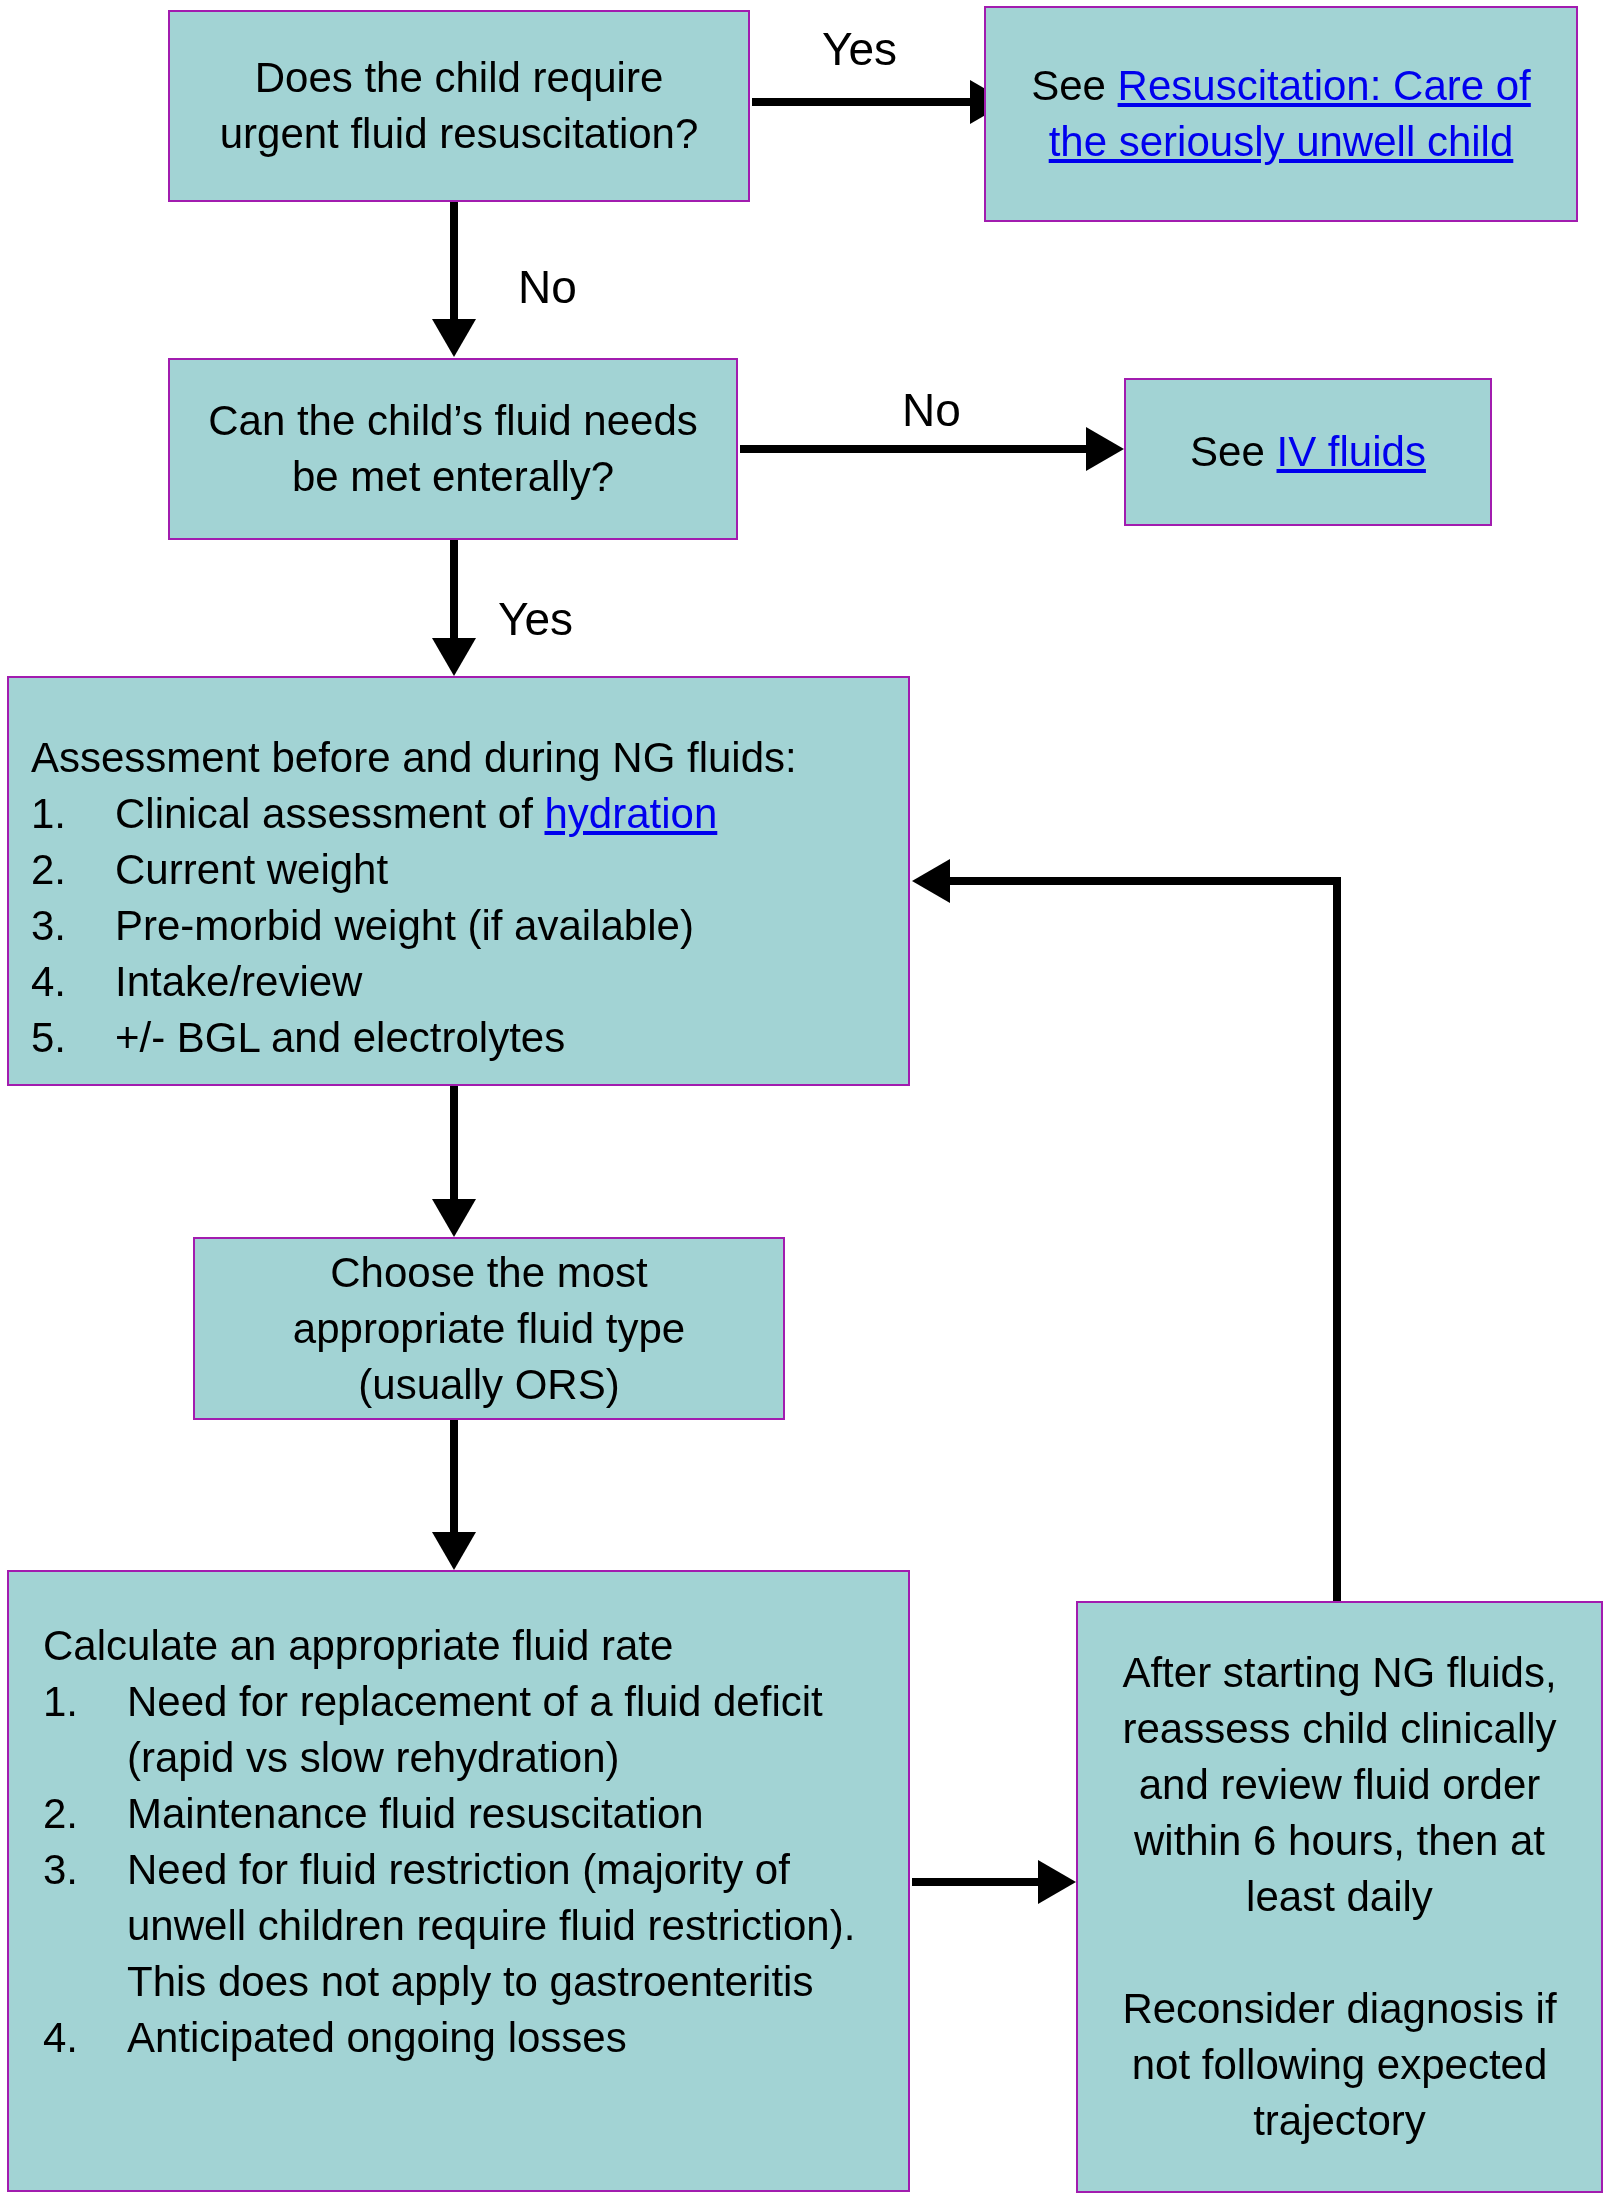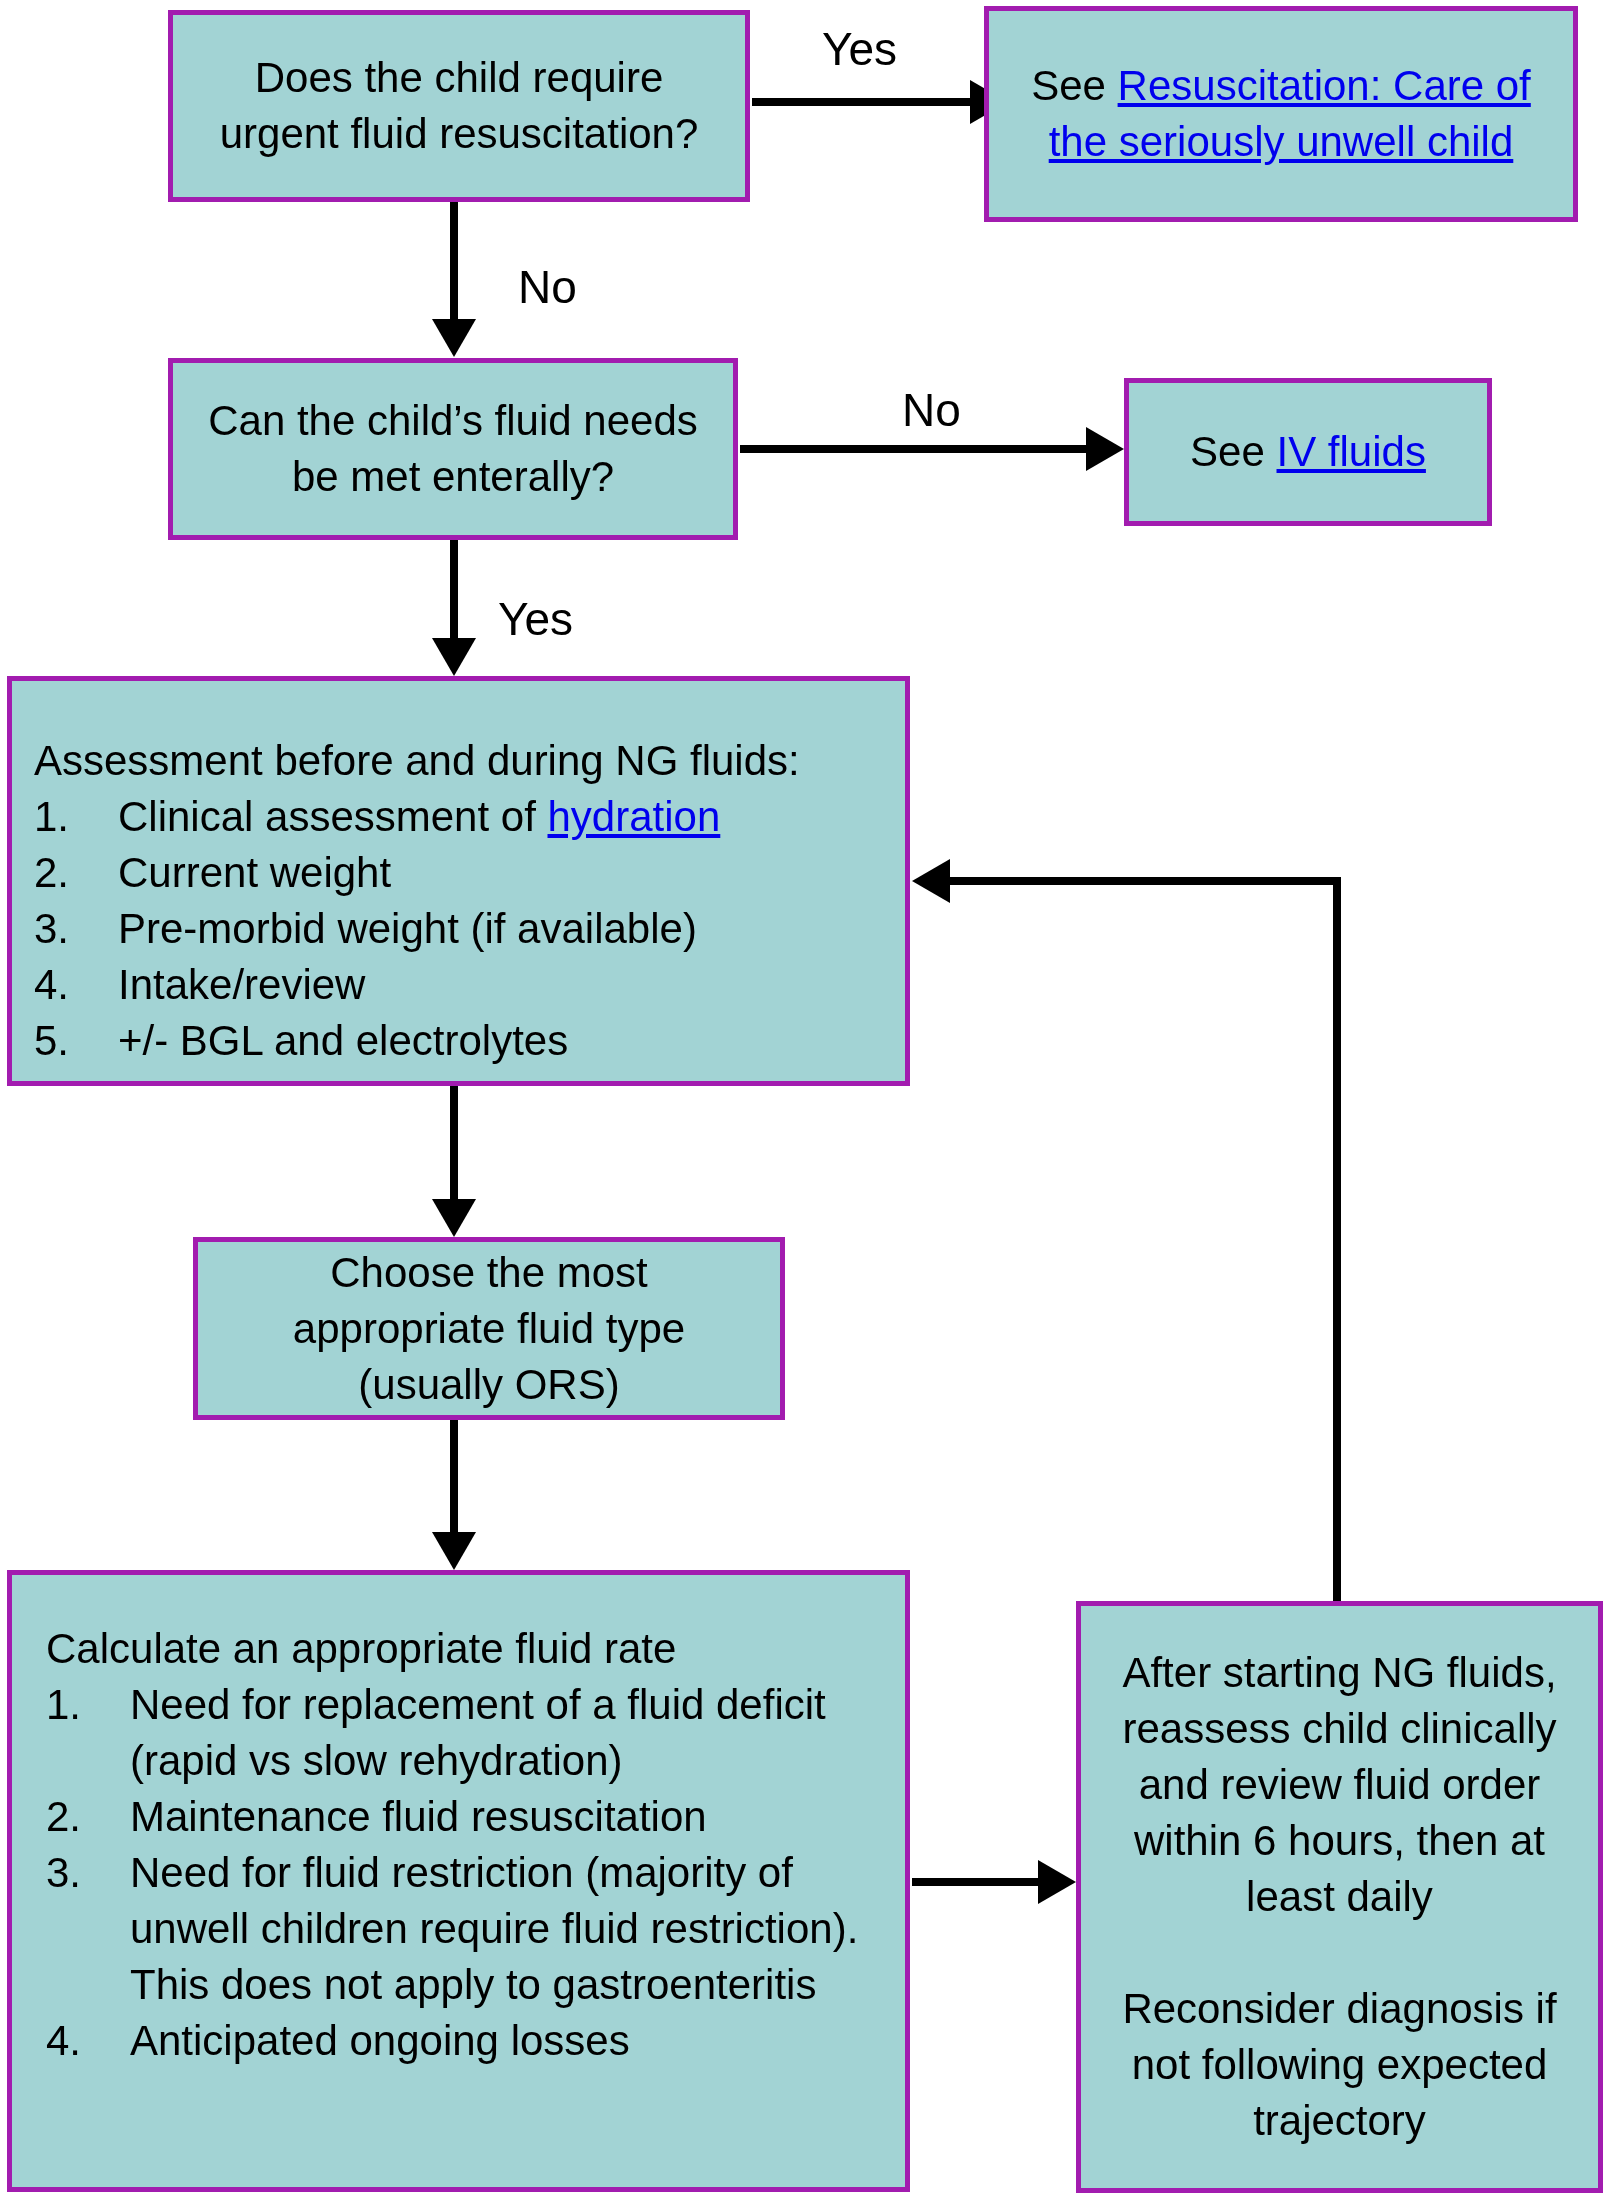--- a/index.html
+++ b/index.html
@@ -8,21 +8,21 @@
     position: relative;
     font-family: "Liberation Sans", sans-serif;
     color: #000;
     overflow: hidden;
   }
   .stage { position: absolute; inset: 0; }
 
   .box {
     position: absolute;
     background: #a2d3d4;
-    border: 5px solid #a21caf;
+    border: 2px solid #a21caf;
     box-sizing: border-box;
     font-size: 42px;
     line-height: 56px;
     color: #000;
   }
   .center {
     display: flex;
     align-items: center;
     justify-content: center;
     text-align: center;

